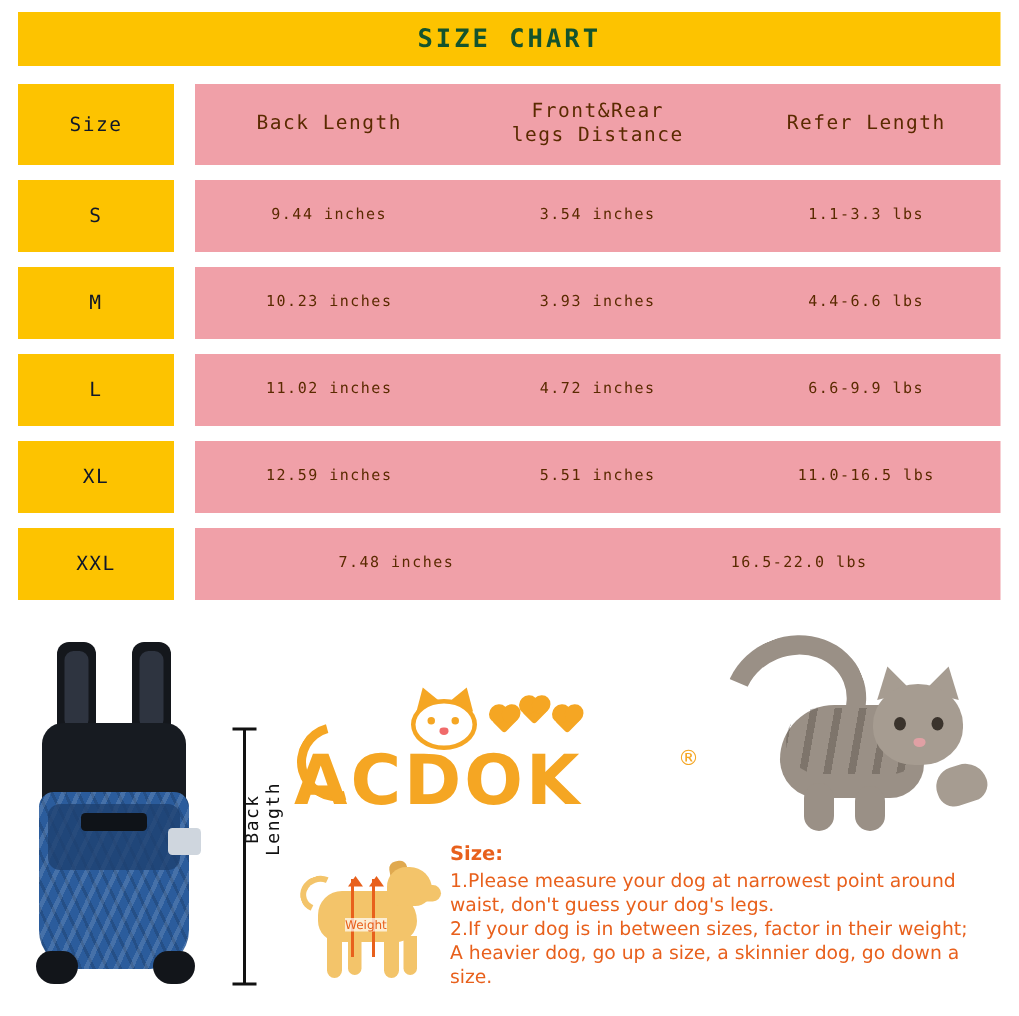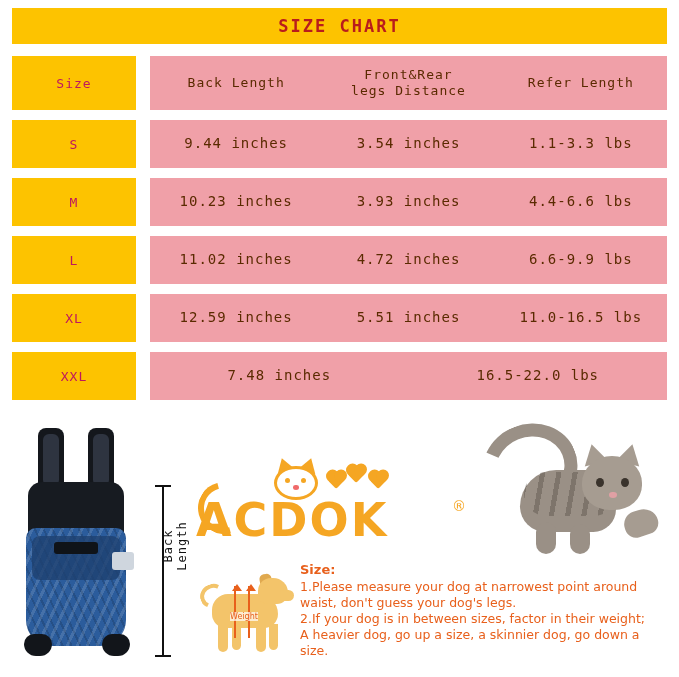--- a/index.html
+++ b/index.html
@@ -26,62 +26,62 @@
     left: 12px;
     top: 8px;
     width: 655px;
     height: 36px;
     background: #fdc300;
     display: flex;
     align-items: center;
     justify-content: center;
   }
   .title-bar .title-text {
-    color: #b91c1c;
+    color: #14532d;
     font-size: 17px;
     letter-spacing: 2px;
     font-weight: bold;
   }
 
   
   .table {
     position: absolute;
     left: 12px;
     top: 56px;
     width: 655px;
   }
   .row {
     display: flex;
     align-items: stretch;
     height: 48px;
     margin-bottom: 10px;
   }
   .cell-size {
-    width: 124px;
+    width: 104px;
     background: #fdc300;
     display: flex;
     align-items: center;
     justify-content: center;
-    color: #be185d;
+    color: #0f172a;
     font-size: 13px;
     letter-spacing: 1px;
     margin-right: 14px;
   }
   .cells-wrap {
     flex: 1;
     display: flex;
     background: #f0a0a8;
   }
   .cell {
     flex: 1;
     display: flex;
     align-items: center;
     justify-content: center;
     color: #5a2a00;
-    font-size: 14px;
+    font-size: 10px;
     letter-spacing: 1px;
     text-align: center;
     line-height: 1.25;
   }
   .row.header .cell,
   .row.header .cell-size {
     font-size: 13px;
   }
   .row.header {
     height: 54px;

